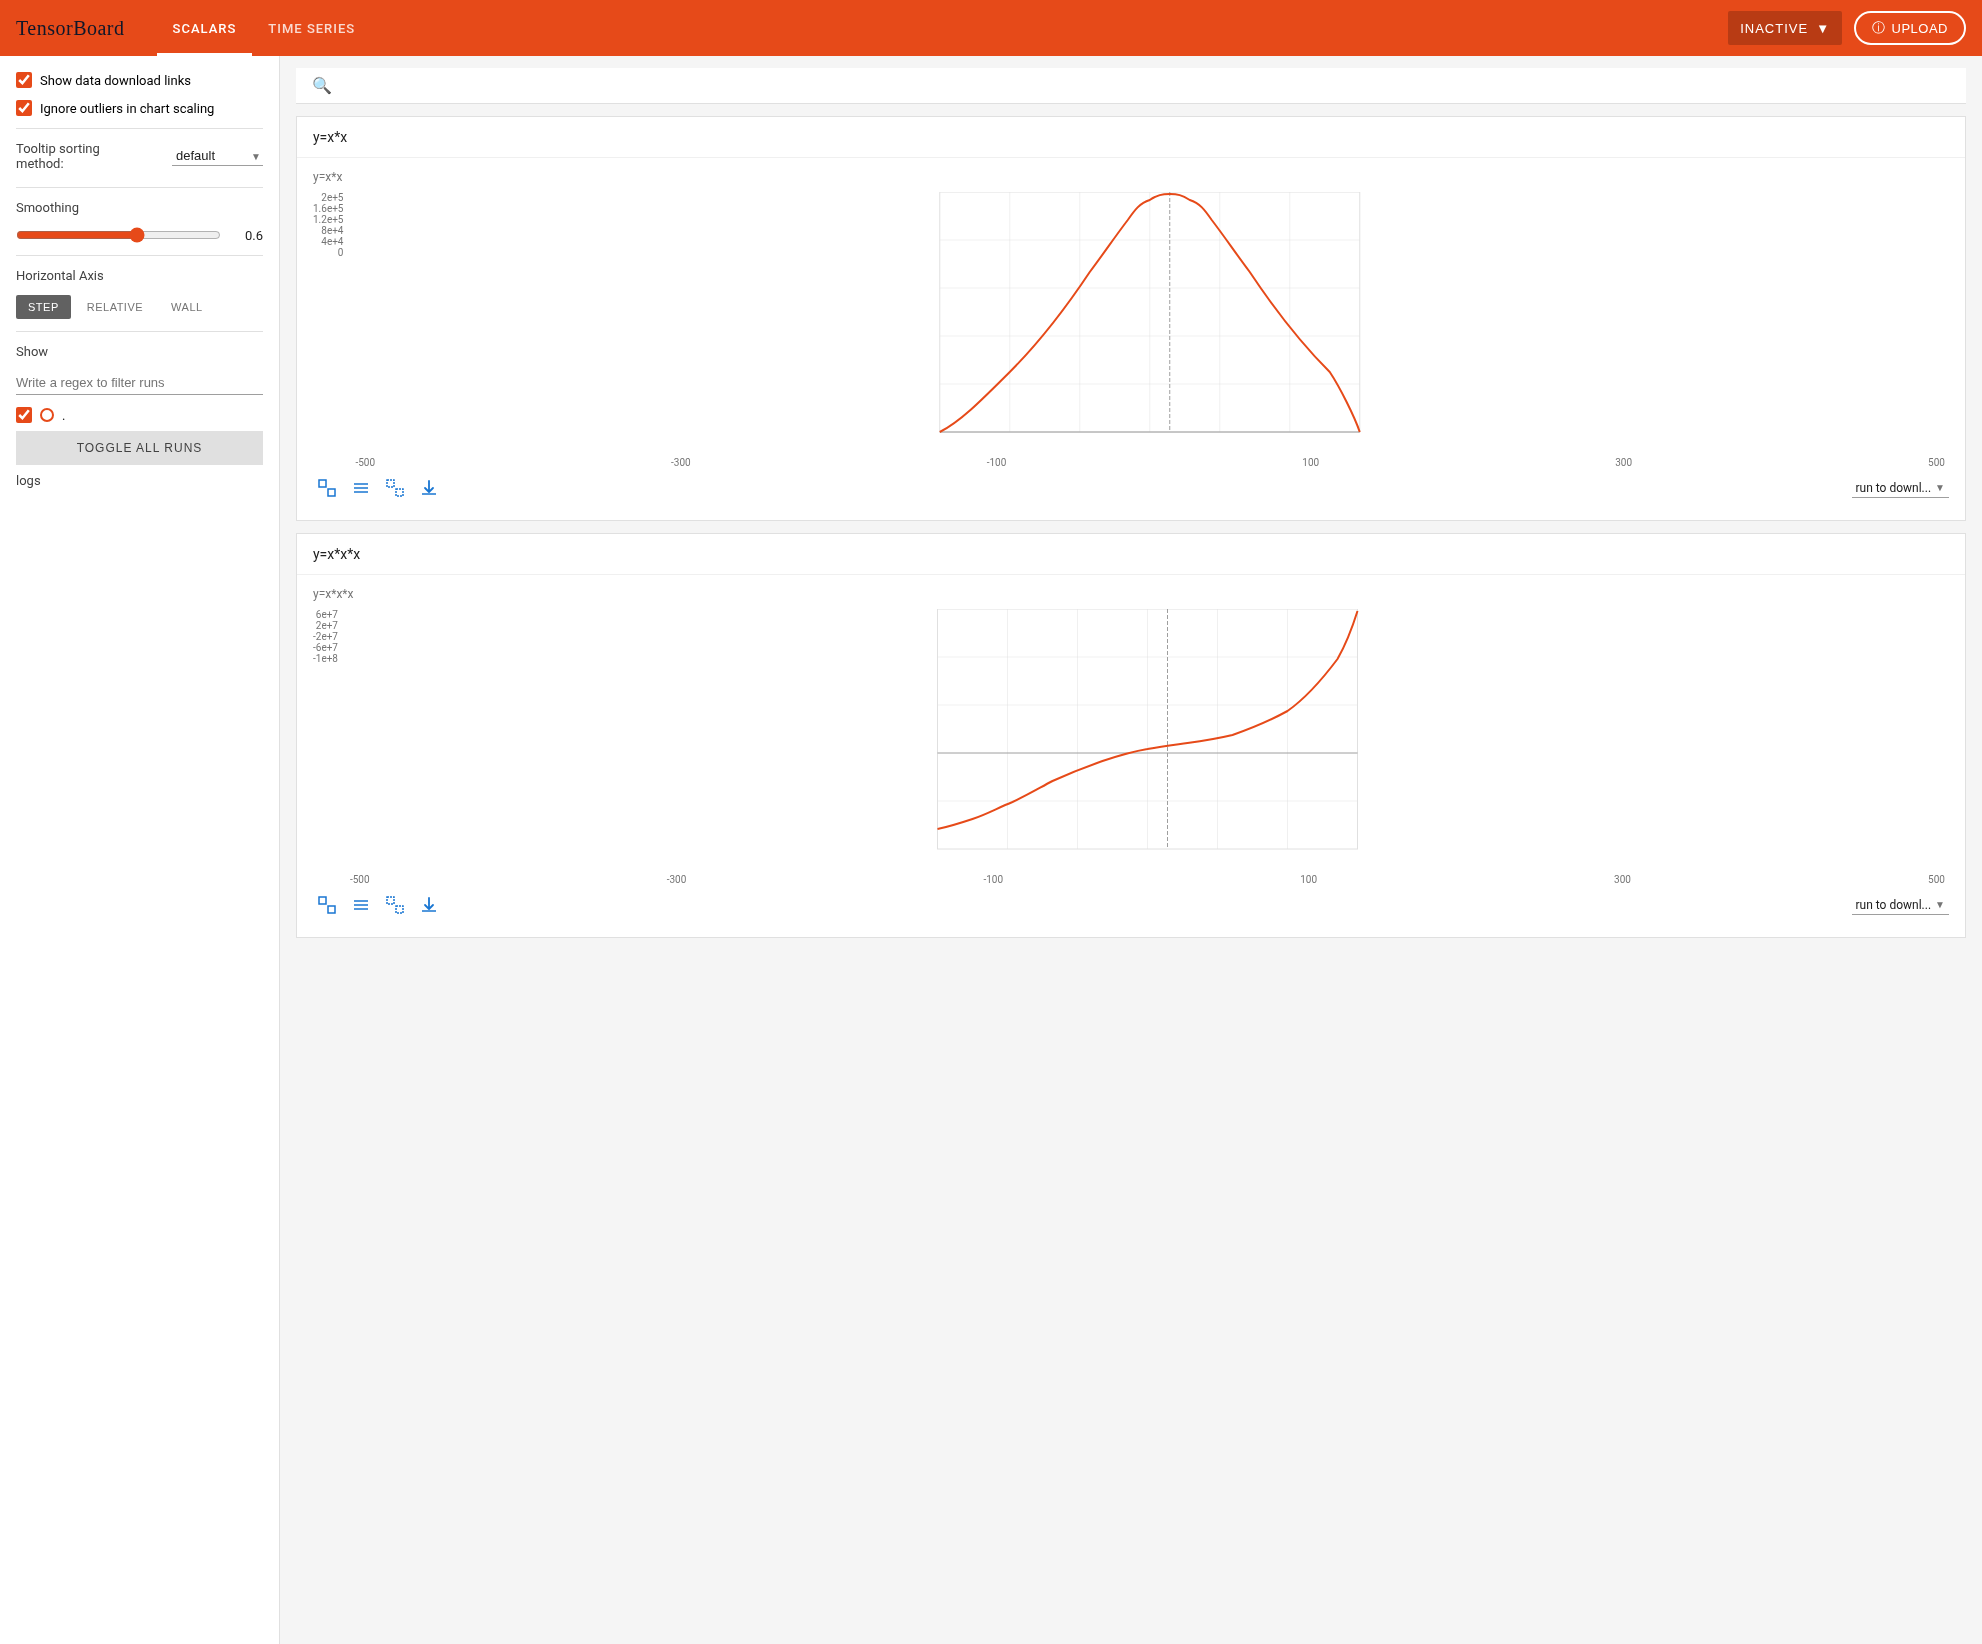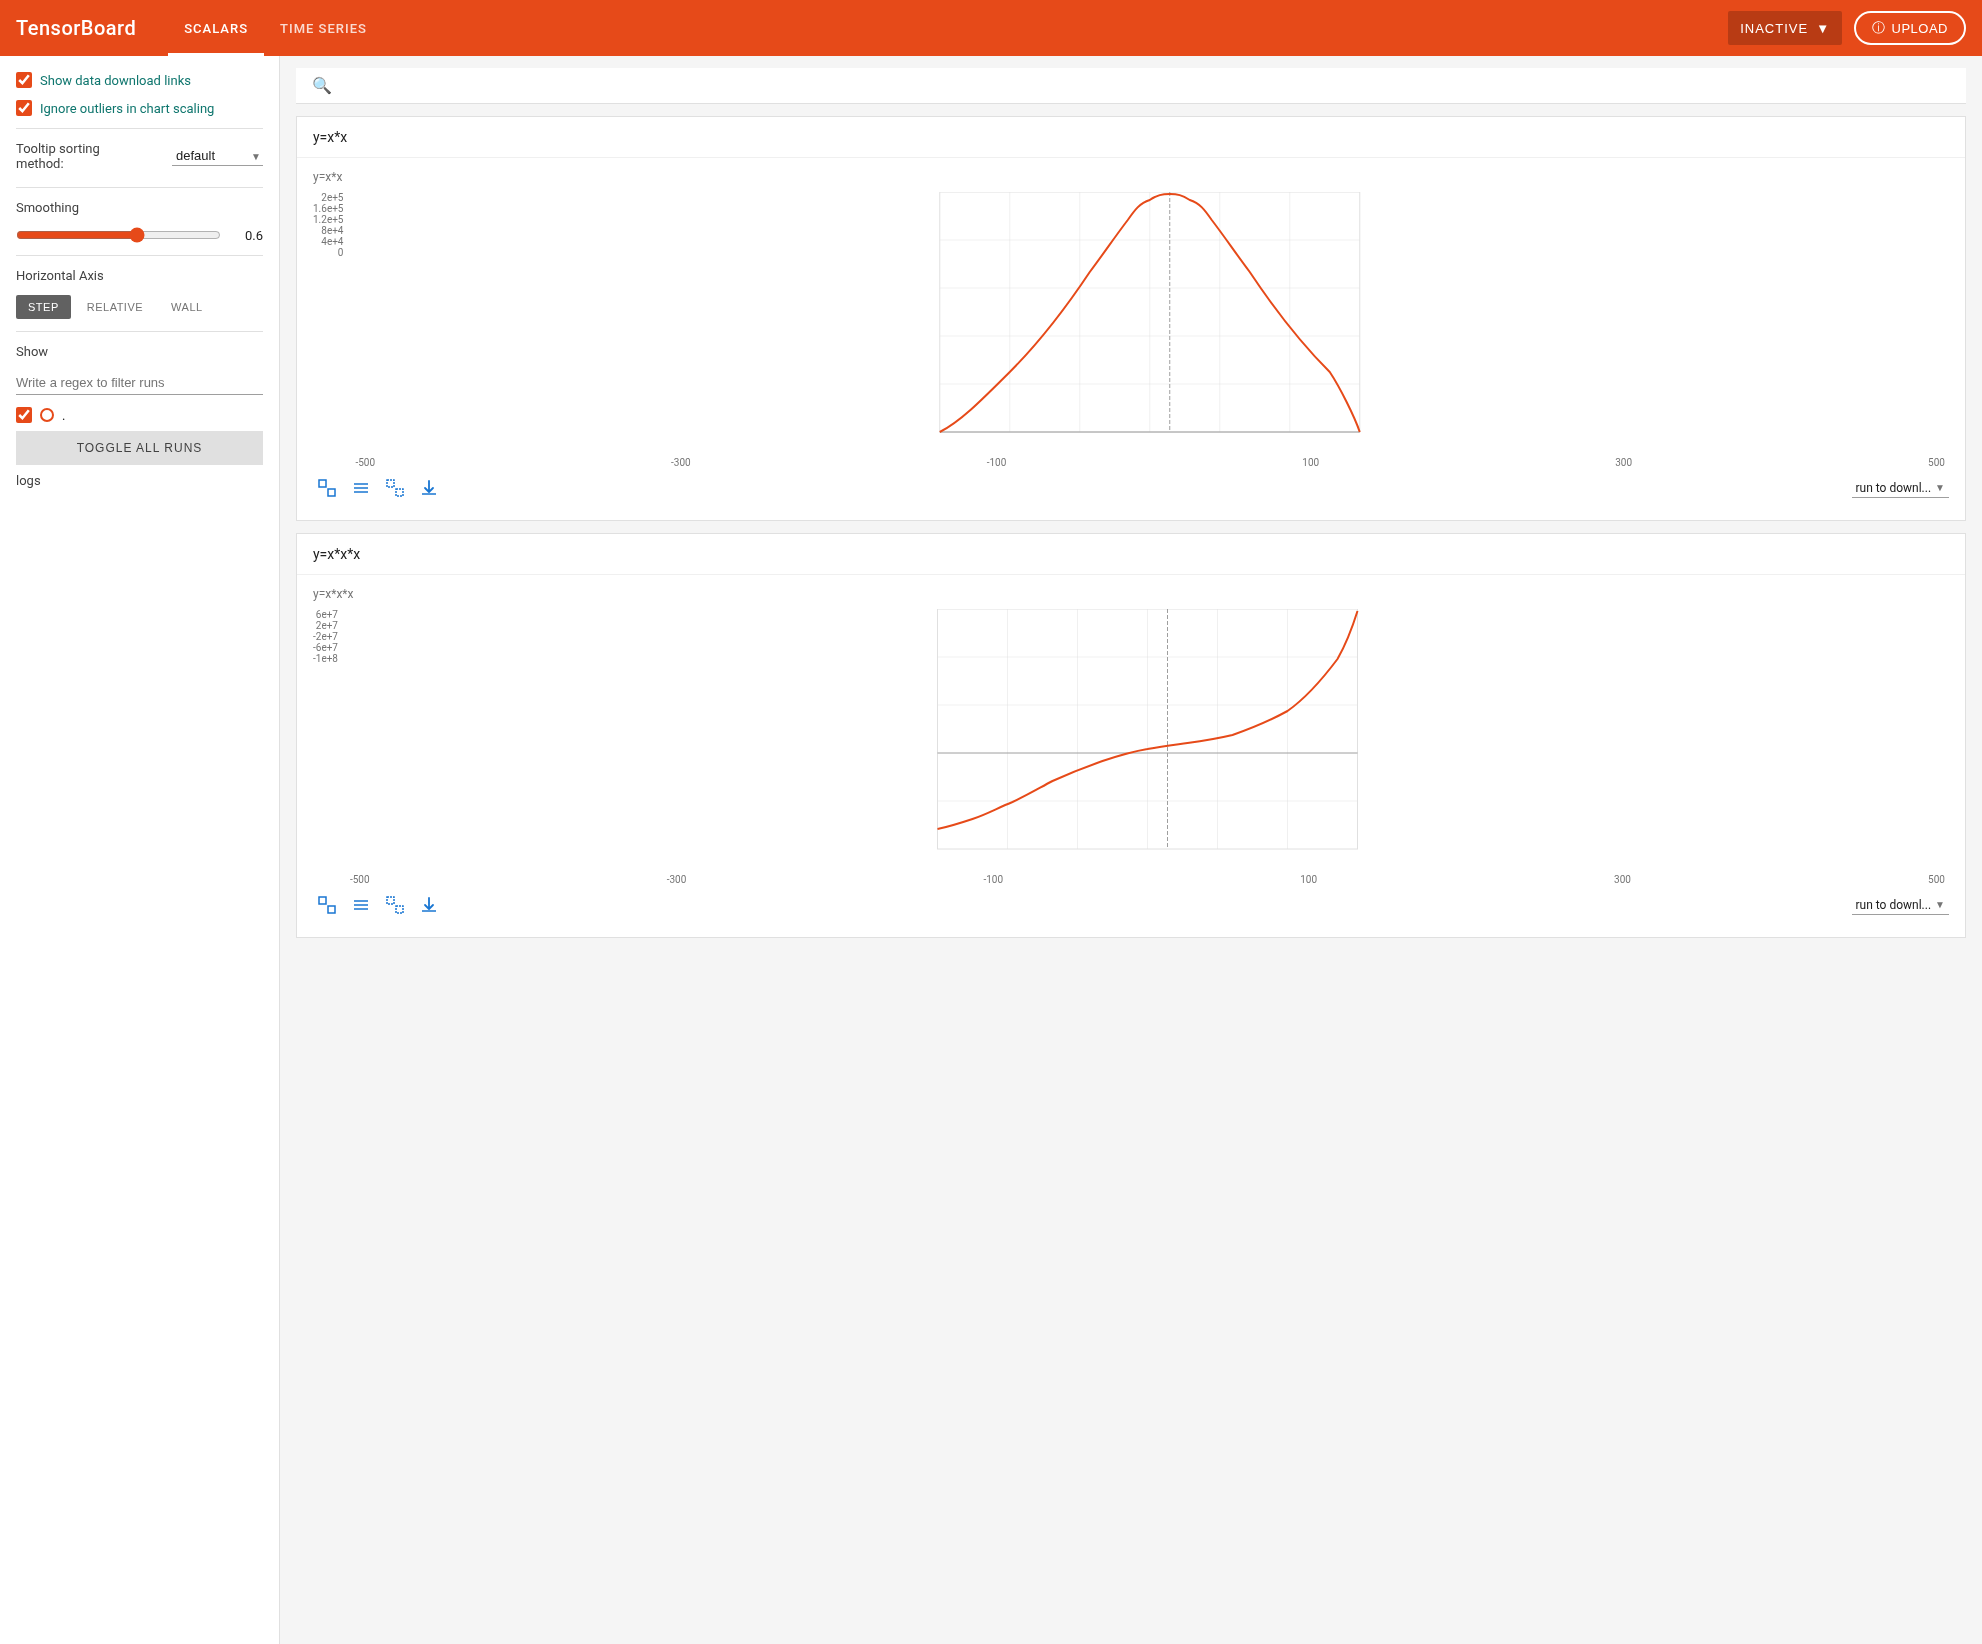--- a/index.html
+++ b/index.html
@@ -8,24 +8,25 @@
     
     .header {
       background: #e64a19;
       height: 56px;
       display: flex;
       align-items: center;
       padding: 0 16px;
       gap: 32px;
     }
     .header-brand {
-      color: #ffffff;
+      color: #0f172a;
       font-size: 20px;
       font-weight: 500;
       letter-spacing: 0.5px;
+      font-family: Liberation Serif, serif;
     }
     .header-nav {
       display: flex;
       gap: 0;
       height: 100%;
       align-items: stretch;
     }
     .header-nav-item {
       color: rgba(255,255,255,0.8);
       font-size: 13px;
@@ -110,21 +111,21 @@
       margin-bottom: 12px;
     }
     .checkbox-row input[type=checkbox] {
       width: 16px;
       height: 16px;
       accent-color: #e64a19;
       cursor: pointer;
     }
     .checkbox-label {
       font-size: 13px;
-      color: #0f766e;
+      color: #000000;
     }
     .divider {
       border: none;
       border-top: 1px solid #e0e0e0;
       margin: 12px 0;
     }
     .field-row {
       display: flex;
       align-items: center;
       margin-bottom: 16px;

